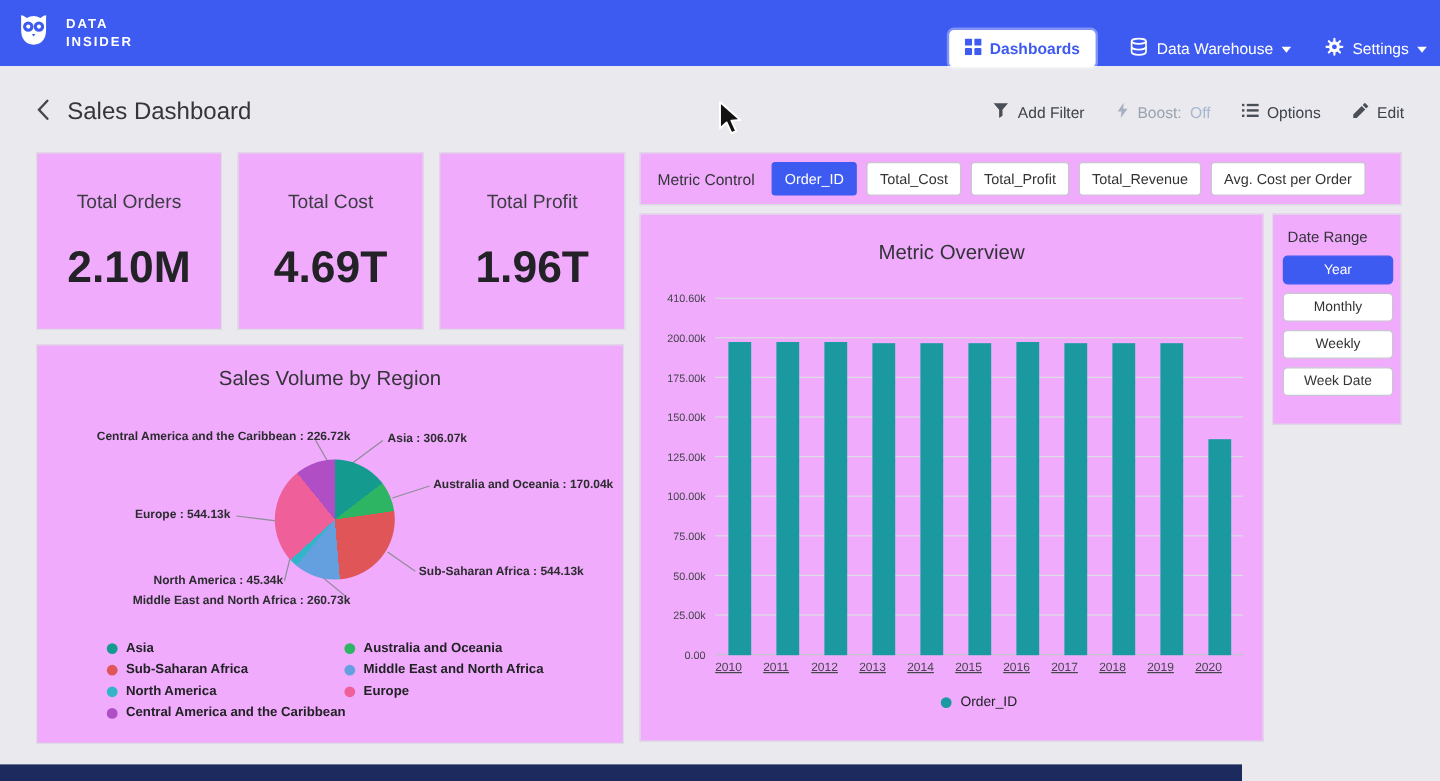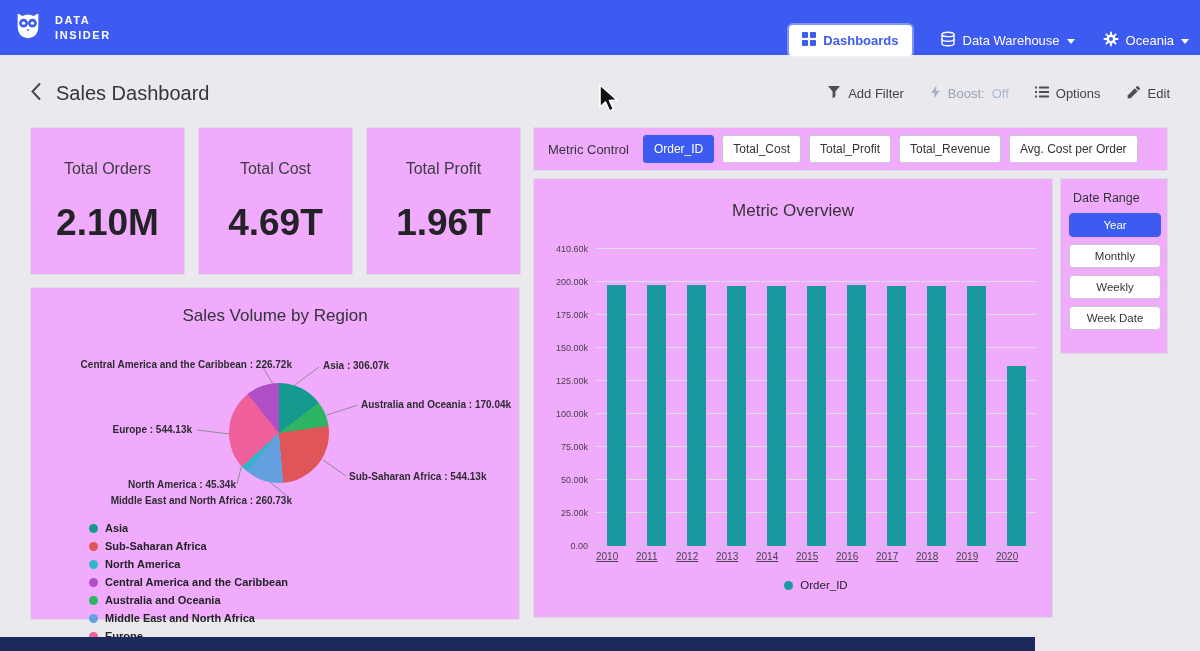--- a/index.html
+++ b/index.html
@@ -43,21 +43,21 @@
   #kpi-0 { left:30px; } #kpi-1 { left:198px; } #kpi-2 { left:366px; }
 
   .chart-title { font-size:17px; font-weight:500; color:#333338; text-align:center; }
 
   
   .pie-card { left:30px; top:287px; width:490px; height:333px; }
   .pie-card .chart-title { margin-top:18px; }
   .pie { position:absolute; left:198px; top:95px; width:100px; height:100px; border-radius:50%; }
   .pie-connectors { position:absolute; left:0; top:0; pointer-events:none; }
   .pie-label { position:absolute; font-size:10px; font-weight:bold; color:#2c2c30; white-space:nowrap; }
-  .pie-legend { position:absolute; left:58px; top:234px; display:flex;flex-direction:column; }
+  .pie-legend { position:absolute; left:58px; top:246px; display:flex; }
   .legend-col:first-child { width:198px; }
   .legend-item { display:flex; align-items:center; gap:7px; margin-bottom:6px; cursor:pointer; }
   .legend-dot { width:9px; height:9px; border-radius:50%; flex:0 0 auto; }
   .legend-text { font-size:11px; font-weight:bold; color:#222226; white-space:nowrap; }
 
   
   .metric-bar { left:533px; top:127px; width:635px; height:44px;
     display:flex; align-items:center; gap:8px; padding:0 14px; }
   .metric-label { font-size:13px; color:#35353a; margin-right:6px; }
   .pill { font-family:inherit; font-size:12px; color:#333; background:#fff;
@@ -143,21 +143,21 @@
             <g fill="#fff">
               <rect x="7.1" y="0.5" width="1.8" height="15" rx="0.9"></rect>
               <rect x="7.1" y="0.5" width="1.8" height="15" rx="0.9" transform="rotate(45 8 8)"></rect>
               <rect x="7.1" y="0.5" width="1.8" height="15" rx="0.9" transform="rotate(90 8 8)"></rect>
               <rect x="7.1" y="0.5" width="1.8" height="15" rx="0.9" transform="rotate(135 8 8)"></rect>
               <circle cx="8" cy="8" r="4.6"></circle>
             </g>
             <circle cx="8" cy="8" r="2" fill="#3d5af1"></circle>
           </svg>
         </span>
-        <span>Oceania</span>
+        <span>Settings</span>
         <span class="caret"></span>
       </div>
     </nav>
   </header>
 
   <div class="subheader">
     <button class="back-btn">
       <span>
         <svg width="12" height="19" viewBox="0 0 12 19" fill="none" stroke="#46464c" stroke-width="2" stroke-linecap="round">
           <polyline points="9.5,2 2.5,9.5 9.5,17"></polyline>

